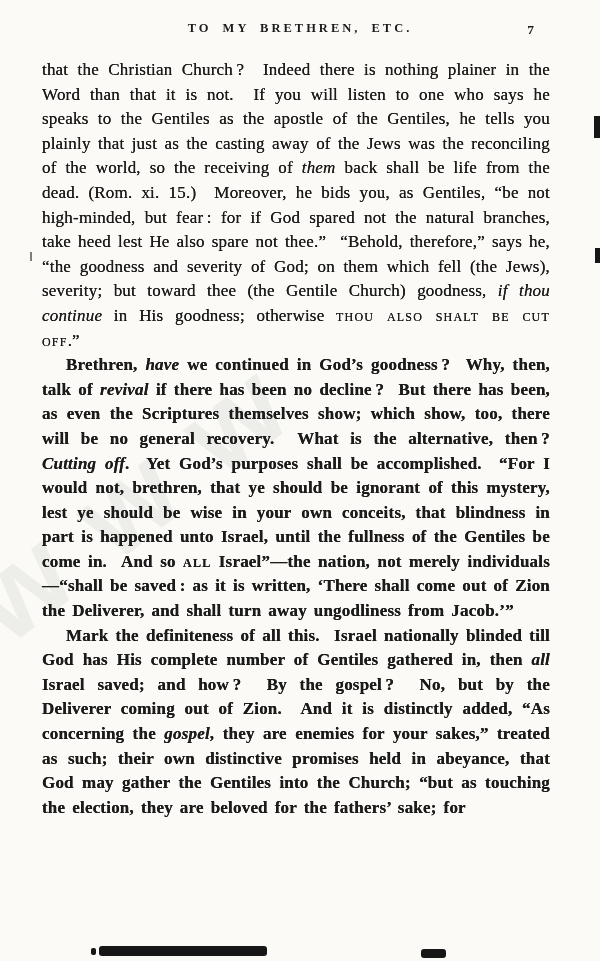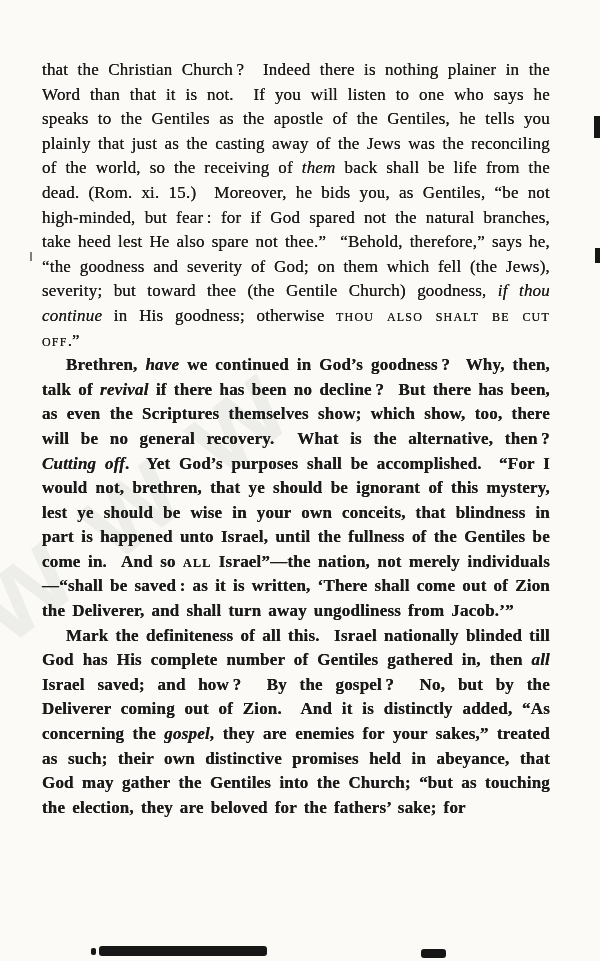--- a/index.html
+++ b/index.html
@@ -74,20 +74,24 @@
   .dot-bottom-1 { left: 91px;  top: 948px; width: 5px;   height: 7px;  border-radius: 2px; }
   .spur-left-1  { left: 30px;  top: 252px; width: 2px;   height: 9px;  opacity: 0.55; }
 </style>
 </head>
 <body>
 
 <div class="page">
 
   <div class="watermark">www</div>
 
+  <header class="page-header">
+    <span class="header-title">TO MY BRETHREN, ETC.</span>
+    <span class="page-number">7</span>
+  </header>
 
   <main class="page-body">
       <p class="para"><span>that the Christian Church ?  Indeed there is nothing plainer in the Word than that it is not.  If you will listen to one who says he speaks to the Gentiles as the apostle of the Gentiles, he tells you plainly that just as the casting away of the Jews was the reconciling of the world, so the receiving of </span><span class="it">them</span><span> back shall be life from the dead. (Rom. xi. 15.)  Moreover, he bids you, as Gentiles, “be not high-minded, but fear : for if God spared not the natural branches, take heed lest He also spare not thee.”  “Behold, therefore,” says he, “the goodness and severity of God; on them which fell (the Jews), severity; but toward thee (the Gentile Church) goodness, </span><span class="it">if thou continue</span><span> in His goodness; otherwise </span><span class="sc">thou also shalt be cut off</span><span>.”</span></p>
       <p class="para indent"><span>Brethren, </span><span class="it">have</span><span> we continued in God’s goodness ?  Why, then, talk of </span><span class="it">revival</span><span> if there has been no decline ?  But there has been, as even the Scriptures themselves show; which show, too, there will be no general recovery.  What is the alternative, then ?  </span><span class="it">Cutting off</span><span>.  Yet God’s purposes shall be accomplished.  “For I would not, brethren, that ye should be ignorant of this mystery, lest ye should be wise in your own conceits, that blindness in part is happened unto Israel, until the fullness of the Gentiles be come in.  And so </span><span class="sc">all</span><span> Israel”—the nation, not merely individuals—“shall be saved : as it is written, ‘There shall come out of Zion the Deliverer, and shall turn away ungodliness from Jacob.’”</span></p>
       <p class="para indent"><span>Mark the definiteness of all this.  Israel nationally blinded till God has His complete number of Gentiles gathered in, then </span><span class="it">all</span><span> Israel saved; and how ?  By the gospel ?  No, but by the Deliverer coming out of Zion.  And it is distinctly added, “As concerning the </span><span class="it">gospel</span><span>, they are enemies for your sakes,” treated as such; their own distinctive promises held in abeyance, that God may gather the Gentiles into the Church; “but as touching the election, they are beloved for the fathers’ sake; for</span></p>
     </main>
 
   <div class="artifact tick-right-1"></div>
   <div class="artifact tick-right-2"></div>
   <div class="artifact bar-bottom-1"></div>

